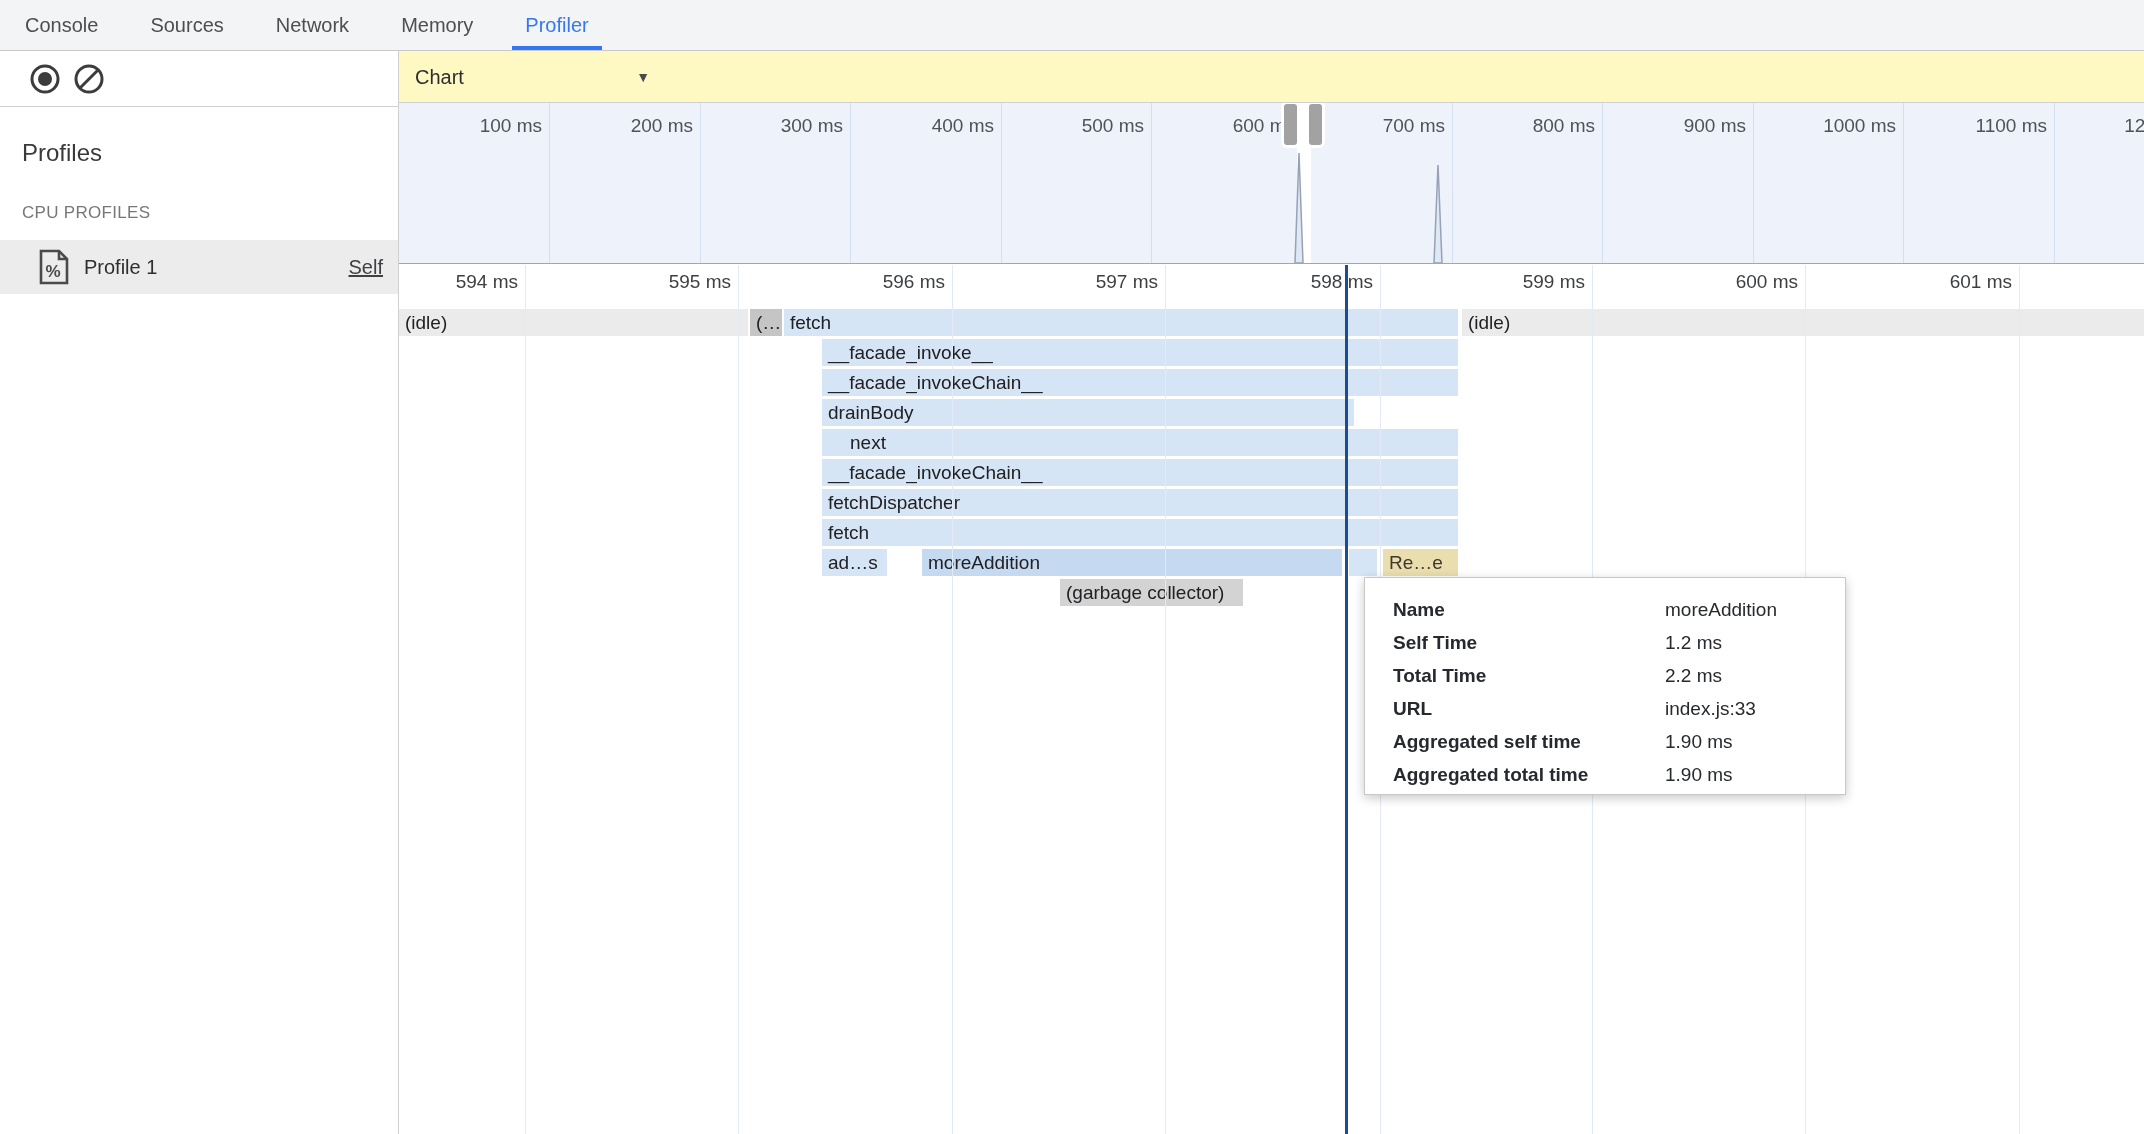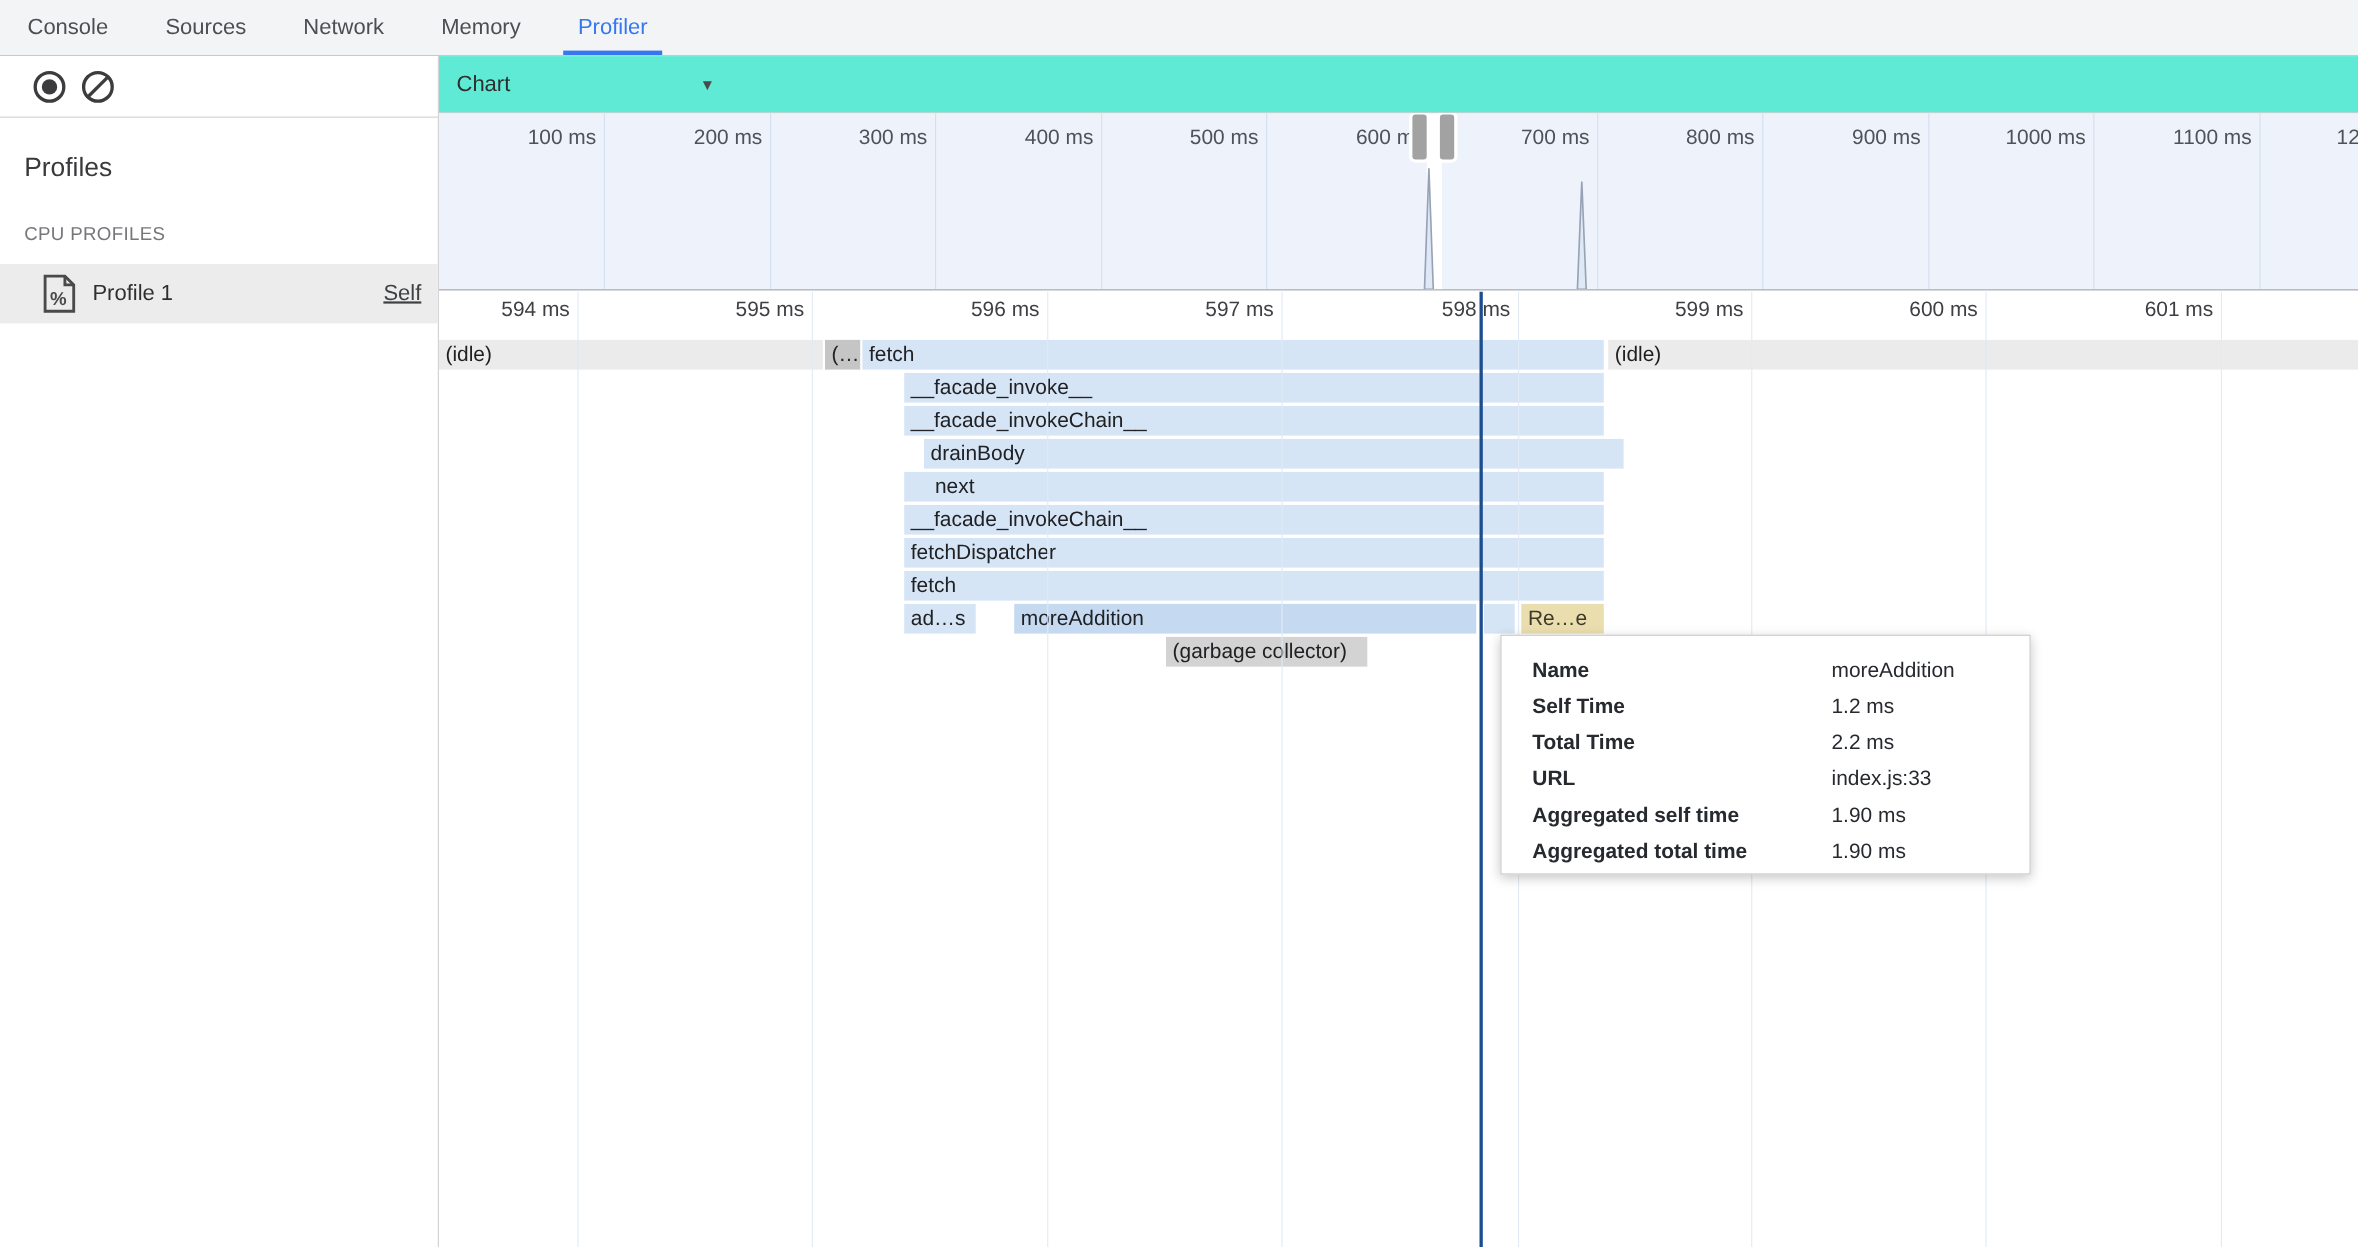--- a/index.html
+++ b/index.html
@@ -20,21 +20,21 @@
   .icon-btn { width:44px; height:44px; display:flex; align-items:center; justify-content:center; }
   .side-heading { margin:32px 0 0 22px; font-size:24px; color:#3a3a3c; }
   .side-section { margin:36px 0 0 22px; font-size:17px; color:#76777a; letter-spacing:.3px; }
   .profile-row { margin-top:17px; height:54px; background:#ececec; display:flex; align-items:center; padding:0 15px 0 38px; }
   .profile-row .p-icon { width:32px; height:36px; margin-right:14px; flex:0 0 auto; }
   .profile-row .p-name { font-size:20px; color:#2f2f31; flex:1; }
   .profile-row .p-save { font-size:20px; color:#3e4043; text-decoration:underline; }
 
   
   .main { position:absolute; left:399px; top:51px; right:0; bottom:0; overflow:hidden; }
-  .main-toolbar { position:absolute; left:0; top:0; right:0; height:52px; background:#5eead4; border-bottom:1px solid #d0d0d2; }
+  .main-toolbar { position:absolute; left:0; top:0; right:0; height:52px; background:#fef9c3; border-bottom:1px solid #d0d0d2; }
   .chart-select { position:absolute; left:16px; top:0; width:235px; height:52px;
     display:flex; align-items:center; justify-content:space-between; font-size:20px; color:#2e2e30; }
   .chart-select .tri { font-size:14px; color:#4a4a4c; }
 
   
   .overview { position:absolute; left:0; top:52px; right:0; height:161px;
     background:#edf2fb; border-bottom:1px solid #a6a6a8; overflow:hidden; }
   .ov-grid { position:absolute; top:0; bottom:0; width:1px; background:#d4dff1; }
   .ov-label { position:absolute; top:12px; font-size:19px; color:#4f5257; white-space:nowrap; }
   .ov-white { position:absolute; top:0; bottom:0; background:#fff; }
@@ -154,21 +154,21 @@
     </div>
 
   <div class="flame">
     <div class="rows">
         <div class="seg idle" style="left: 0px; width: 349px; top: 4px;">(idle)</div>
         <div class="seg paren" style="left: 351px; width: 32px; top: 4px;">(…</div>
         <div class="seg call" style="left: 385px; width: 674px; top: 4px;">fetch</div>
         <div class="seg idle" style="left: 1063px; width: 682px; top: 4px;">(idle)</div>
         <div class="seg call" style="left: 423px; width: 636px; top: 34px;">__facade_invoke__</div>
         <div class="seg call" style="left: 423px; width: 636px; top: 64px;">__facade_invokeChain__</div>
-        <div class="seg call" style="left: 441px; width: 636px; top: 94px;">drainBody</div>
+        <div class="seg call" style="left: 423px; width: 532px; top: 94px;">drainBody</div>
         <div class="seg call" style="left: 423px; width: 636px; top: 124px; padding-left: 28px;">next</div>
         <div class="seg call" style="left: 423px; width: 636px; top: 154px;">__facade_invokeChain__</div>
         <div class="seg call" style="left: 423px; width: 636px; top: 184px;">fetchDispatcher</div>
         <div class="seg call" style="left: 423px; width: 636px; top: 214px;">fetch</div>
         <div class="seg call" style="left: 423px; width: 65px; top: 244px;">ad…s</div>
         <div class="seg call-selected" style="left: 523px; width: 420px; top: 244px;">moreAddition</div>
         <div class="seg call" style="left: 950px; width: 28px; top: 244px;"></div>
         <div class="seg native" style="left: 984px; width: 75px; top: 244px;">Re…e</div>
         <div class="seg gc" style="left: 661px; width: 183px; top: 274px;">(garbage collector)</div>
       </div>

